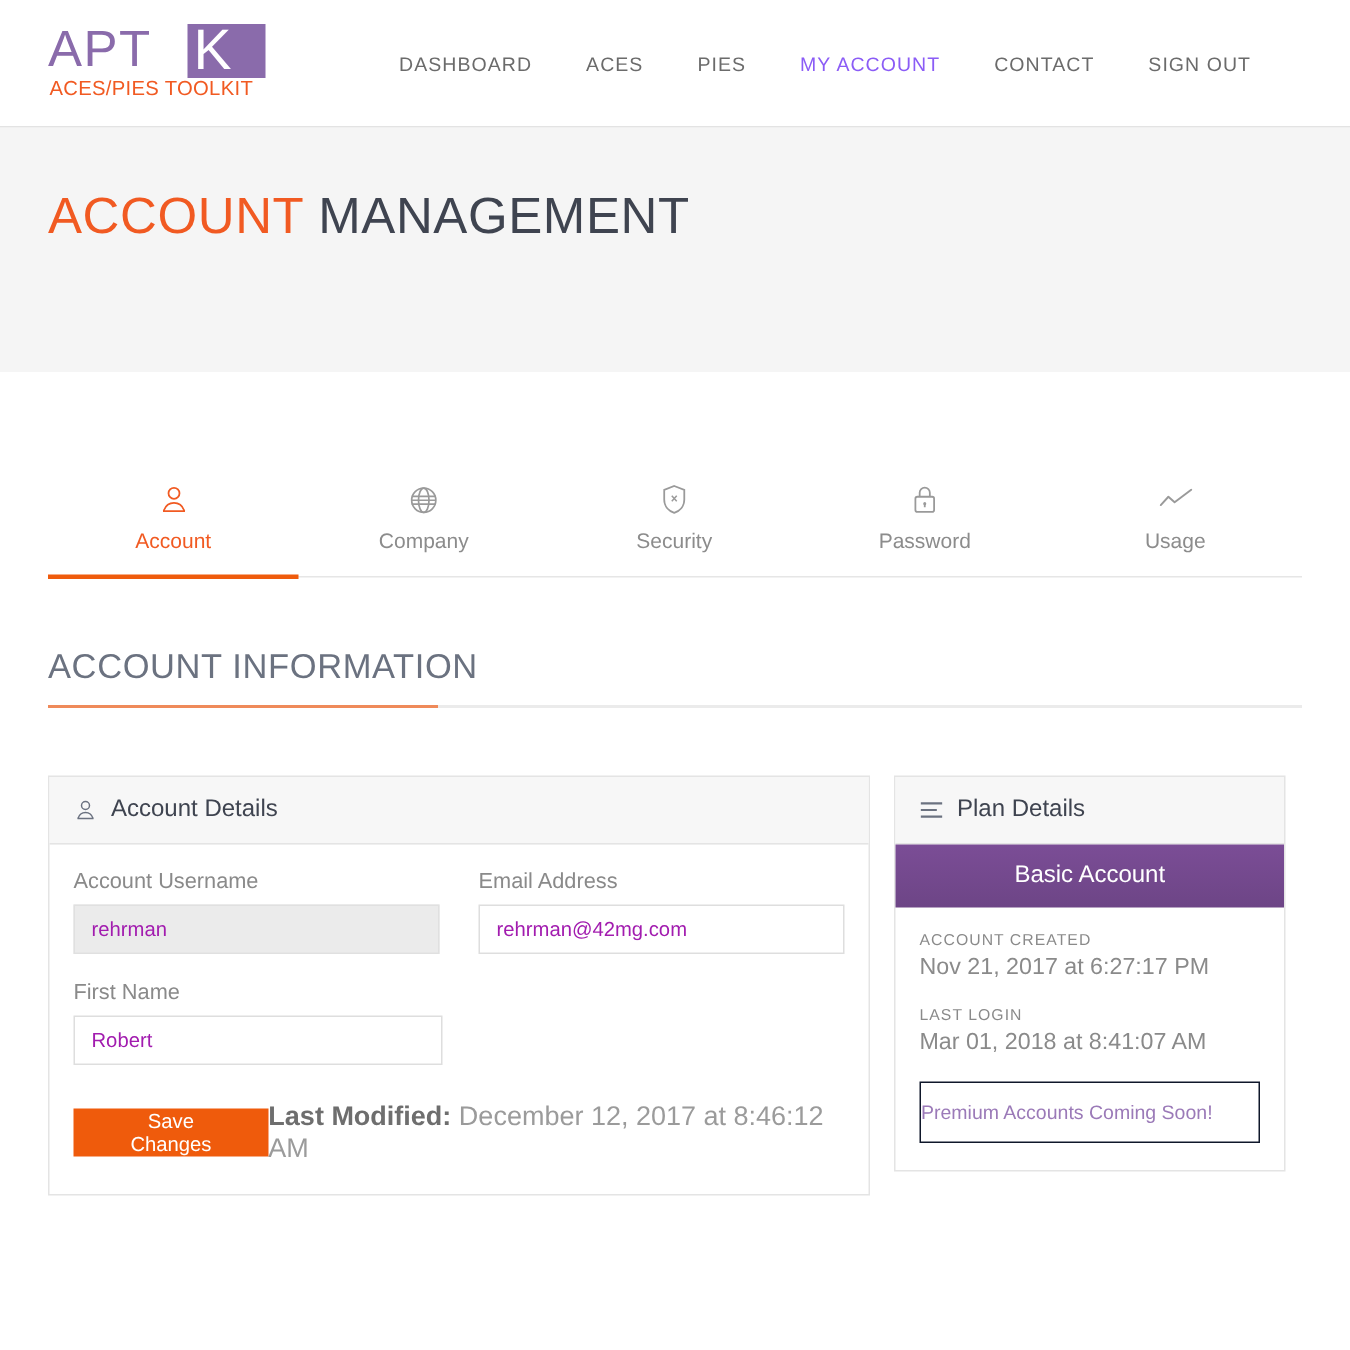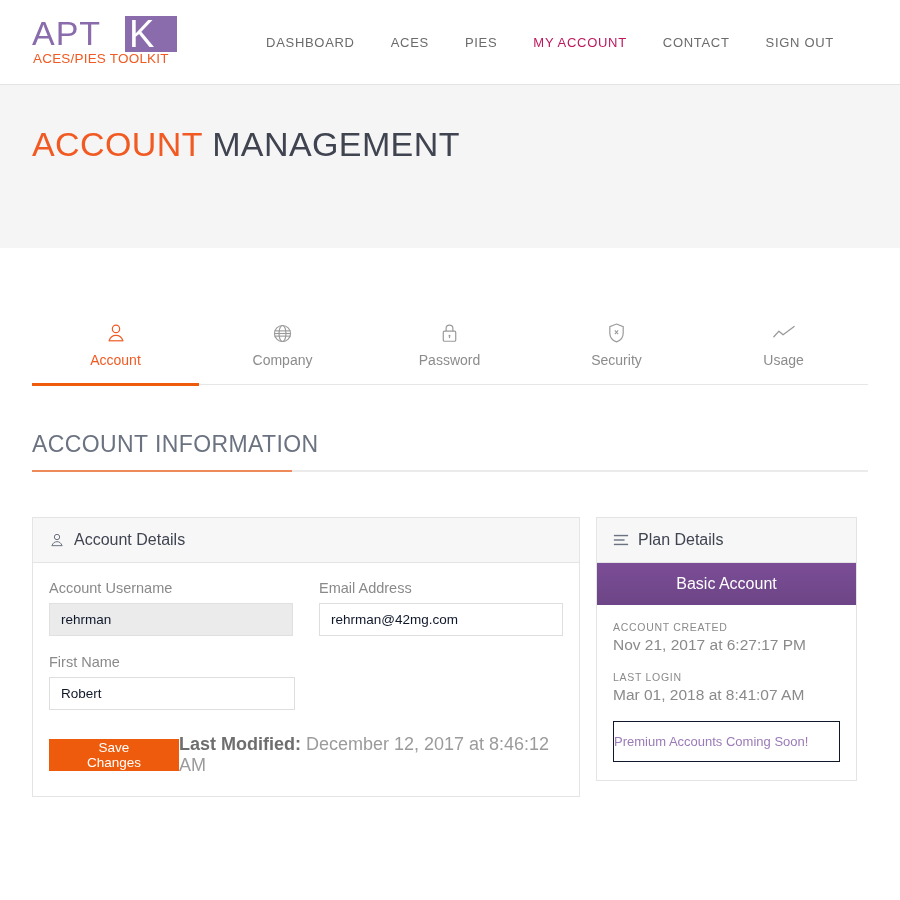--- a/index.html
+++ b/index.html
@@ -62,21 +62,21 @@
     gap: 0px;
   }
   .mainnav a {
     font-size: 13px;
     letter-spacing: 0.7px;
     color: #6b6b6b;
     text-decoration: none;
     padding: 6px 18px;
     white-space: nowrap;
   }
-  .mainnav a.active { color: #be185d; }
+  .mainnav a.active { color: #8b5cf6; }
 
   
   .hero {
     background: #f5f5f5;
     height: 163px;
     padding: 38px 0 0 32px;
   }
   .hero-user {
     font-size: 15.5px;
     color: #6d6d6d;
@@ -188,21 +188,21 @@
     font-size: 14.5px;
     color: #8a8a8a;
     margin-bottom: 7px;
   }
   .field input {
     width: 100%;
     height: 33px;
     border: 1px solid #dedede;
     padding: 0 11px;
     font-size: 13.5px;
-    color: #0f172a;
+    color: #a21caf;
     font-family: "Liberation Sans", sans-serif;
     background: #ffffff;
     outline: none;
   }
   .field input.disabled { background: #ebebeb; border-color: #e0e0e0; }
 
   .form-footer {
     display: flex;
     align-items: center;
     margin-top: 6px;
@@ -306,37 +306,37 @@
           <line x1="2.8" y1="15" x2="21.2" y2="15"></line>
           <line x1="2.8" y1="12" x2="21.2" y2="12"></line>
         </svg>
       </div>
       <div class="tab-label">Company</div>
     </div>
 
     <div class="tab">
       <div class="tab-icon">
         <svg width="19" height="22" viewBox="0 0 20 24" fill="none" stroke="currentColor" stroke-width="1.3">
+          <path d="M10 2.2 L17.3 5 V12 C17.3 17 13.9 20.4 10 21.7 C6.1 20.4 2.7 17 2.7 12 V5 Z"></path>
+          <path d="M8.2 9.2 L11.8 13.2 M11.8 9.2 L8.2 13.2" stroke-width="1.1"></path>
+        </svg>
+      </div>
+      <div class="tab-label">Security</div>
+    </div>
+
+    <div class="tab">
+      <div class="tab-icon">
+        <svg width="19" height="22" viewBox="0 0 20 24" fill="none" stroke="currentColor" stroke-width="1.3">
           <rect x="3.2" y="10" width="13.6" height="11" rx="1.4"></rect>
           <path d="M6.3 10V7.1a3.7 3.7 0 0 1 7.4 0V10"></path>
           <circle cx="10" cy="15" r="1.1" fill="currentColor" stroke="none"></circle>
           <line x1="10" y1="15.6" x2="10" y2="17.6"></line>
         </svg>
       </div>
       <div class="tab-label">Password</div>
-    </div>
-
-    <div class="tab">
-      <div class="tab-icon">
-        <svg width="19" height="22" viewBox="0 0 20 24" fill="none" stroke="currentColor" stroke-width="1.3">
-          <path d="M10 2.2 L17.3 5 V12 C17.3 17 13.9 20.4 10 21.7 C6.1 20.4 2.7 17 2.7 12 V5 Z"></path>
-          <path d="M8.2 9.2 L11.8 13.2 M11.8 9.2 L8.2 13.2" stroke-width="1.1"></path>
-        </svg>
-      </div>
-      <div class="tab-label">Security</div>
     </div>
 
     <div class="tab">
       <div class="tab-icon">
         <svg width="24" height="18" viewBox="0 0 26 18" fill="none" stroke="currentColor" stroke-width="1.4" stroke-linecap="round" stroke-linejoin="round">
           <polyline points="2,13 7.5,7 12,11 24,2"></polyline>
         </svg>
       </div>
       <div class="tab-label">Usage</div>
     </div>

